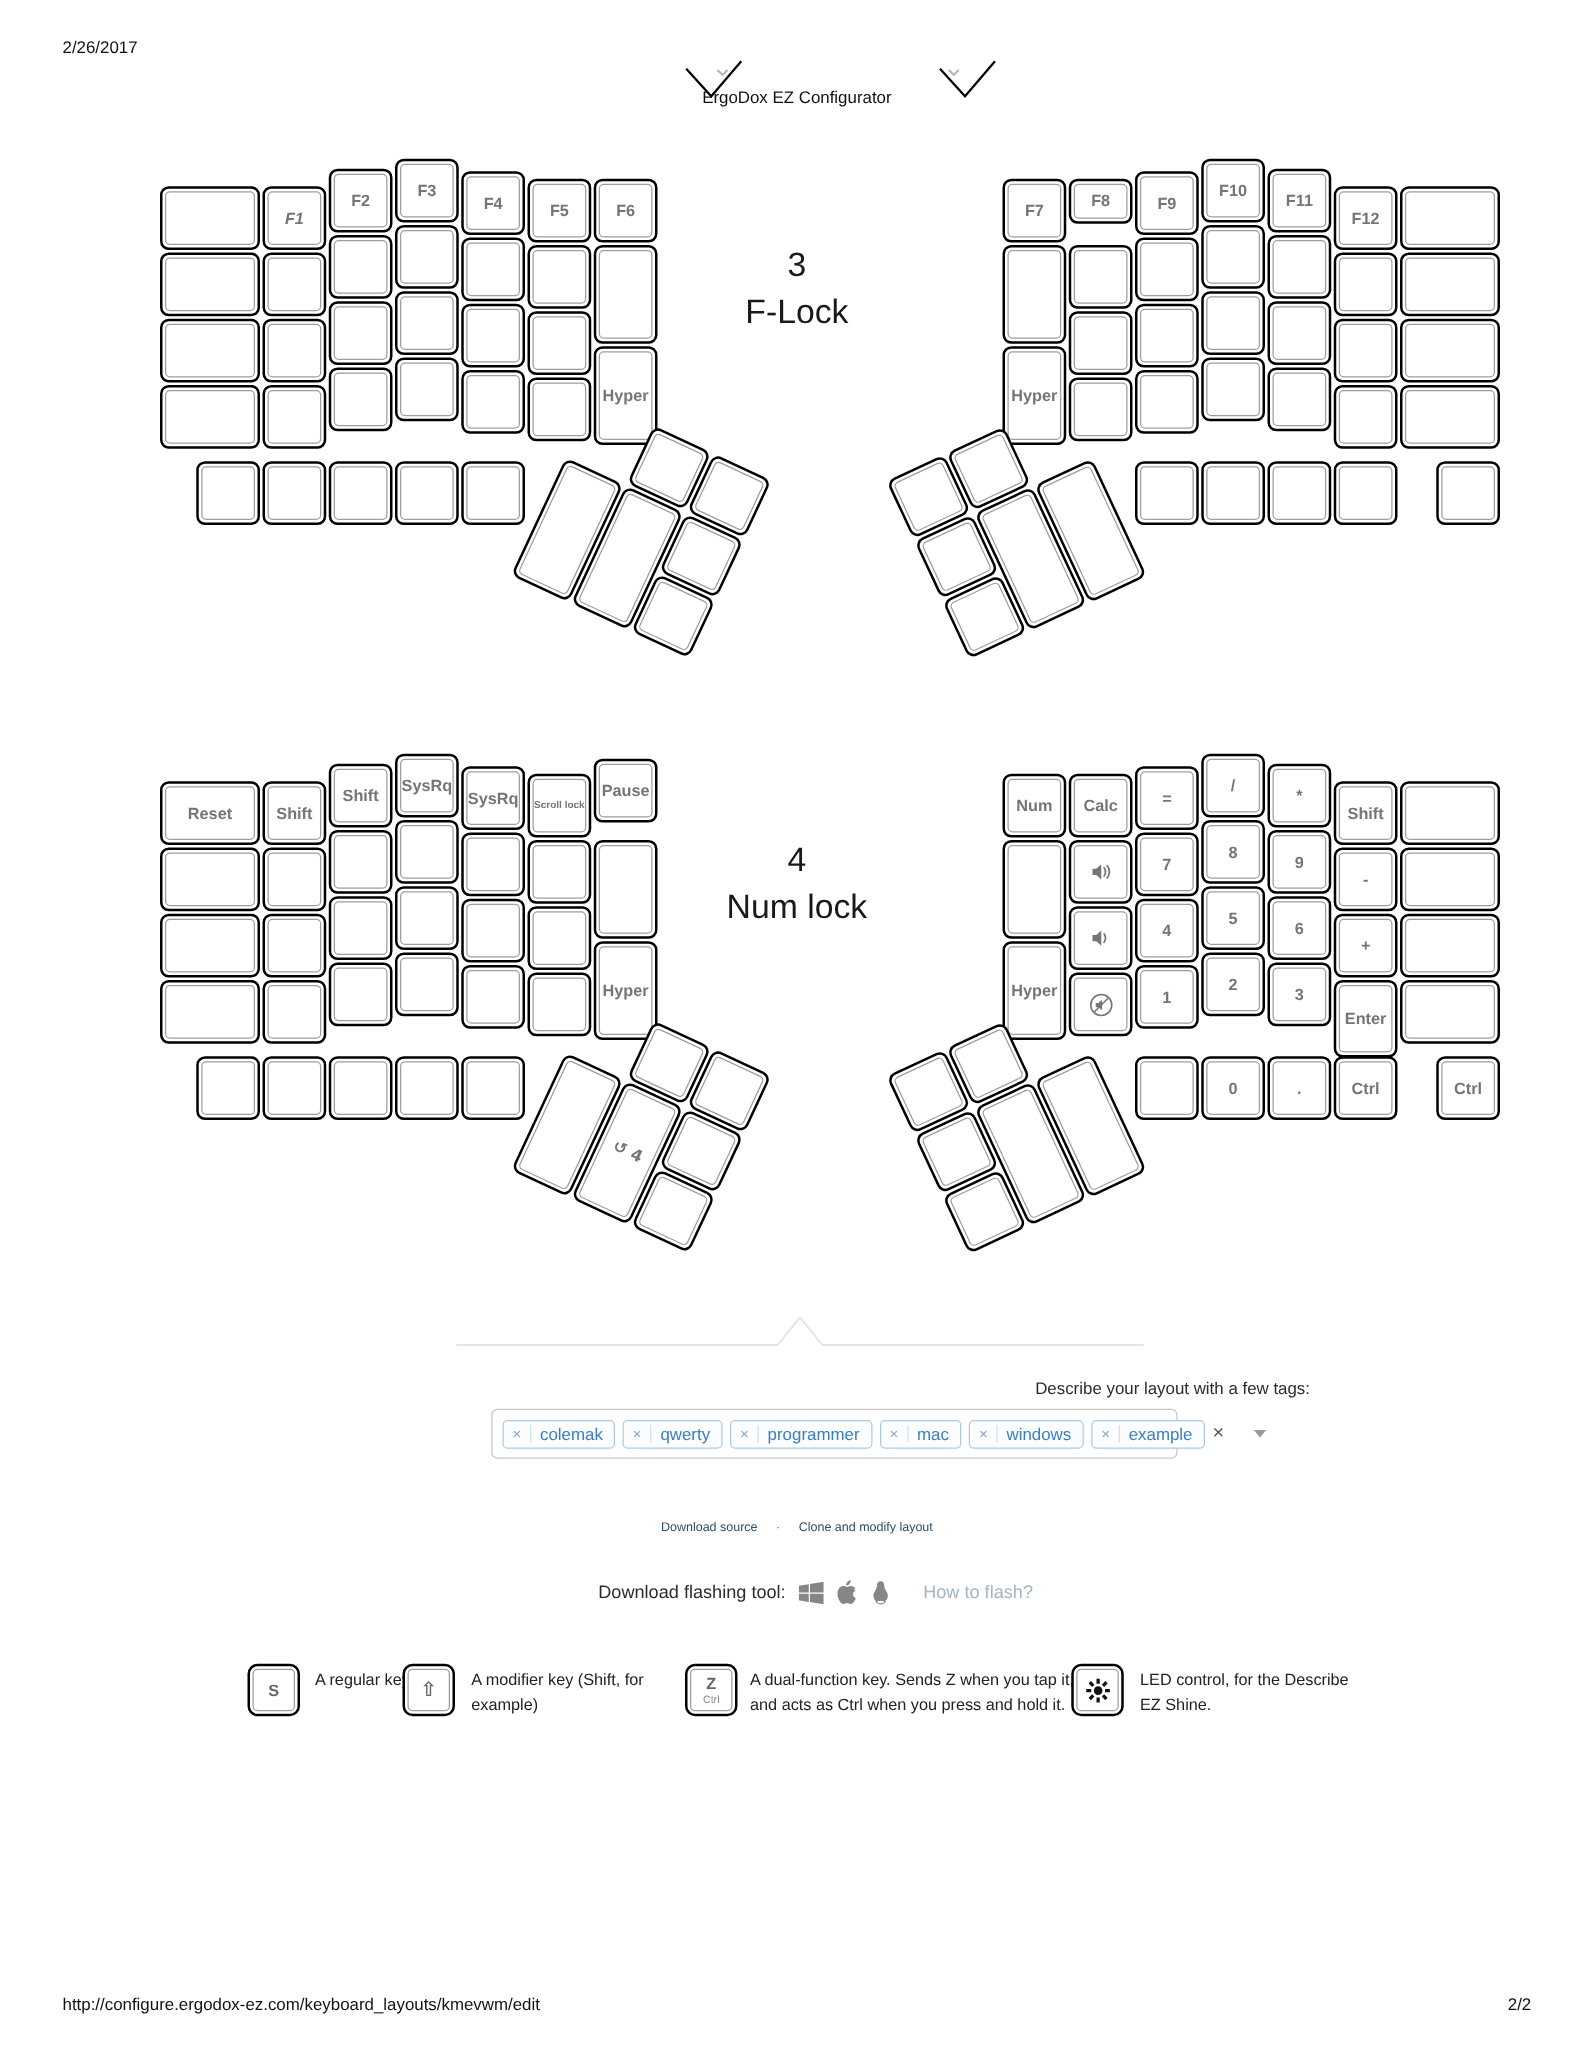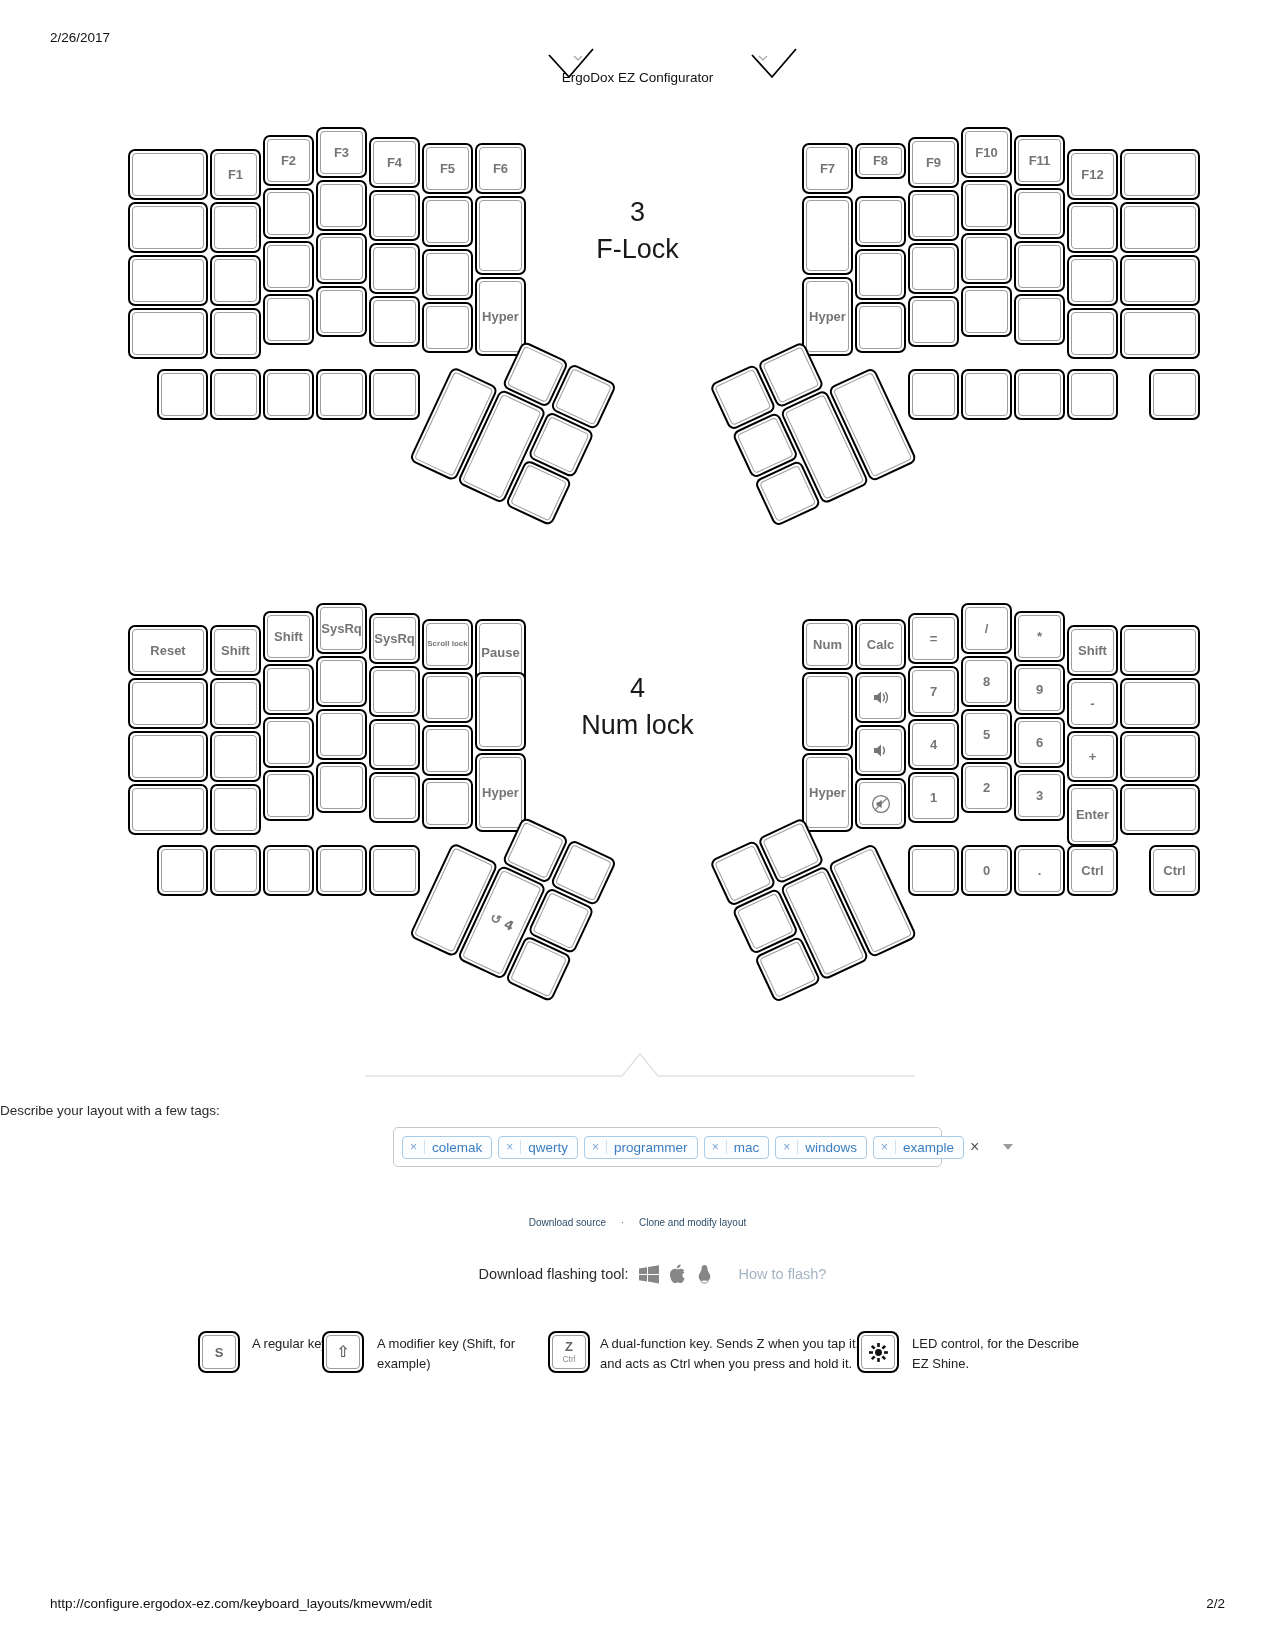--- a/index.html
+++ b/index.html
@@ -15,21 +15,21 @@
   .key-inner{position:absolute;top:2px;left:2px;right:2px;bottom:2px;border:1px solid #9e9e9e;border-radius:4px;
              display:flex;align-items:center;justify-content:center;text-align:center;overflow:hidden;}
   .key-label{display:block;width:100%;color:#757575;font-weight:bold;font-size:13px;line-height:1.05;}
   .key-label.tiny{font-size:8px;}
   .key-label.uni{font-family:"DejaVu Sans",sans-serif;}
   .thumb{position:absolute;transform-origin:top left;}
   .layer-num,.layer-name{position:absolute;left:0;width:1275px;text-align:center;color:#191919;}
   .layer-num{font-size:27px;}
   .layer-name{font-size:27px;}
   
-  .tags-label{position:absolute;top:1103px;left:0;width:1048px;text-align:left;font-size:13.5px;color:#2b2b2b;}
+  .tags-label{position:absolute;top:1103px;left:0;width:1048px;text-align:right;font-size:13.5px;color:#2b2b2b;}
   .tagbox{position:absolute;left:393px;top:1127px;width:549px;height:40px;box-sizing:border-box;
           border:1px solid #c8c8c8;border-radius:5px;display:flex;align-items:center;padding:0 12px 0 8px;gap:6px;background:#fff;}
   .tag{display:flex;align-items:center;border:1px solid #abcce6;background:#fbfdff;border-radius:4px;
        color:#3b7ec0;font-size:13.5px;padding:3px 9px 3px 0;white-space:nowrap;}
   .tag-x{padding:0 7px;margin-right:7px;border-right:1px solid #cfe2f1;color:#7aa7d4;font-size:12px;cursor:default;}
   .clear-x{margin-left:auto;color:#555;font-size:16px;}
   .dd-caret{width:0;height:0;border-left:5px solid transparent;border-right:5px solid transparent;
             border-top:6px solid #9a9a9a;margin-left:18px;}
   
   .links{position:absolute;top:1217px;left:0;width:1275px;text-align:center;font-size:10px;color:#2e4d69;}
@@ -89,21 +89,21 @@
         <div class="key" style="left: 0px; top: 128px; width: 80px; height: 51px;">
           <div class="key-inner">
             <span class="key-label"></span>
           </div>
         </div>
         <div class="key" style="left: 0px; top: 181px; width: 80px; height: 51px;">
           <div class="key-inner">
             <span class="key-label"></span>
           </div>
         </div>
-        <div class="key" style="left: 82px; top: 22px; width: 51px; height: 51px;">
+        <div class="key" style="left: 82px; top: 22px; width: 51px; height: 51px; font-style: italic;">
           <div class="key-inner">
             <span class="key-label">F1</span>
           </div>
         </div>
         <div class="key" style="left: 82px; top: 75px; width: 51px; height: 51px;">
           <div class="key-inner">
             <span class="key-label"></span>
           </div>
         </div>
         <div class="key" style="left: 82px; top: 128px; width: 51px; height: 51px;">
@@ -577,21 +577,21 @@
         <div class="key" style="left: 294px; top: 122px; width: 51px; height: 51px;">
           <div class="key-inner">
             <span class="key-label"></span>
           </div>
         </div>
         <div class="key" style="left: 294px; top: 175px; width: 51px; height: 51px;">
           <div class="key-inner">
             <span class="key-label"></span>
           </div>
         </div>
-        <div class="key" style="left: 347px; top: 16px; width: 51px; height: 67px;">
+        <div class="key" style="left: 347px; top: 4px; width: 51px; height: 51px;">
           <div class="key-inner">
             <span class="key-label">Pause</span>
           </div>
         </div>
         <div class="key" style="left: 347px; top: 69px; width: 51px; height: 79px;">
           <div class="key-inner">
             <span class="key-label"></span>
           </div>
         </div>
         <div class="key" style="left: 347px; top: 150px; width: 51px; height: 79px;">

